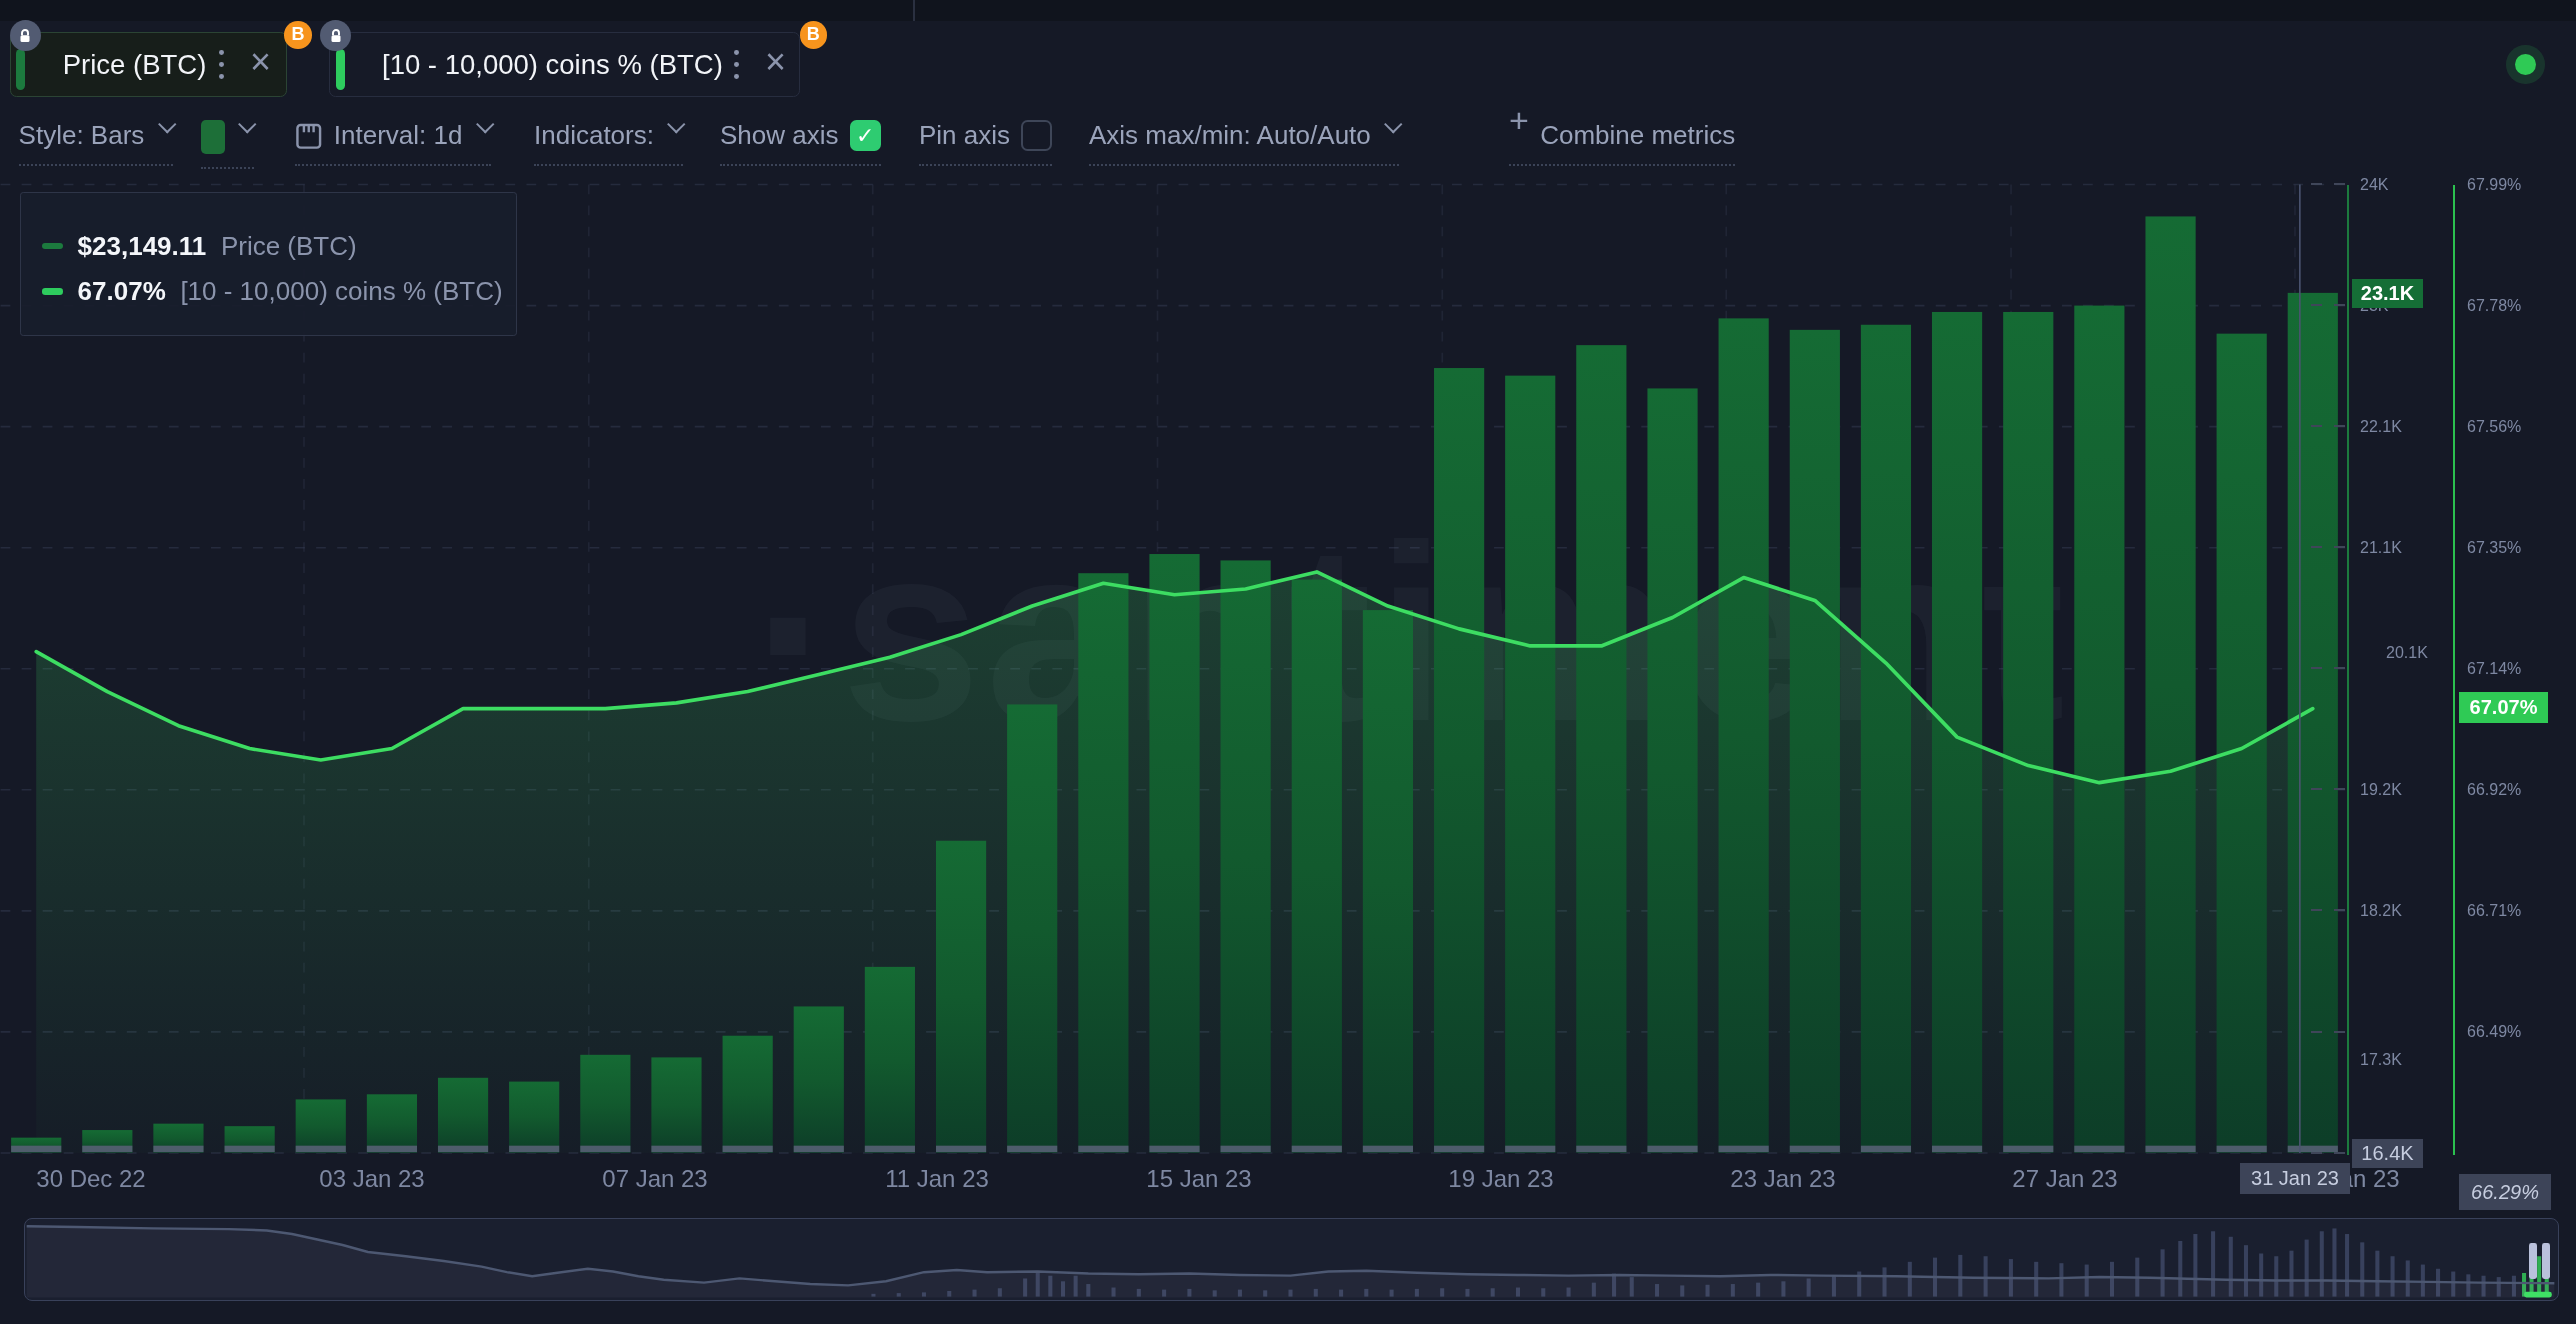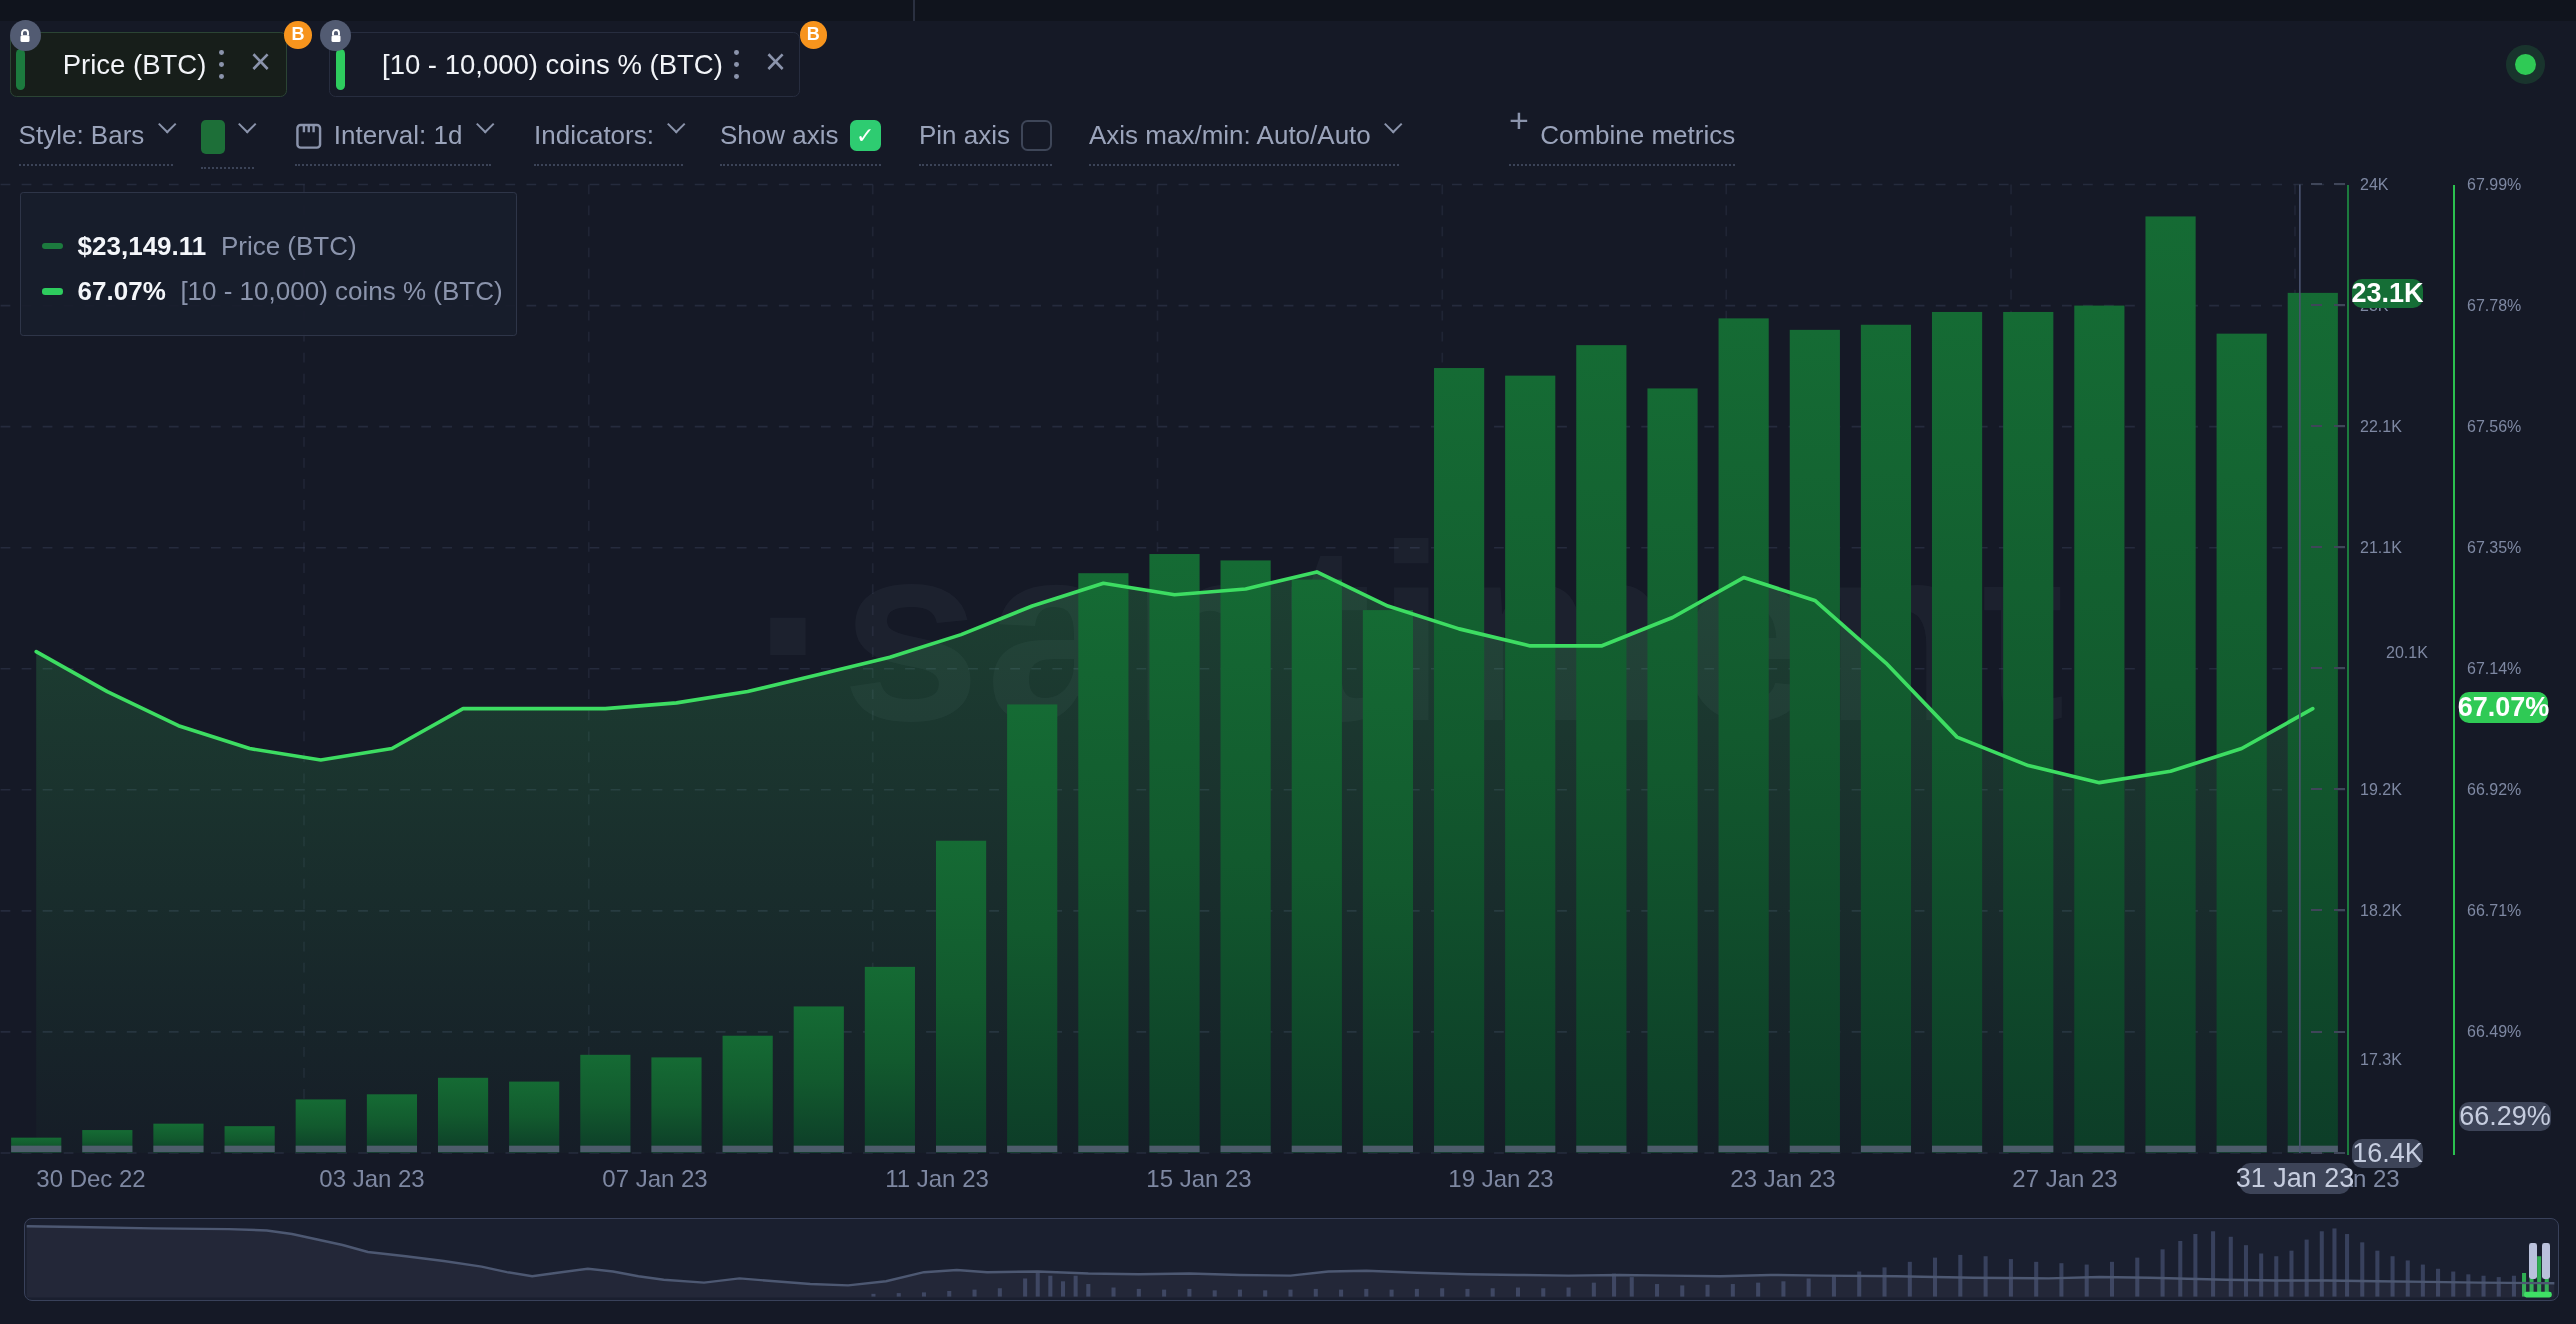--- a/index.html
+++ b/index.html
@@ -64,26 +64,26 @@
 
   
   .axis-vline{position:absolute;top:185px;height:970px;width:2.4px;z-index:2;}
   #price-axis-line{left:2347px;background:#1c7a3e;}
   #pct-axis-line{left:2453px;background:#2bc04f;}
   .axis-label{position:absolute;font-size:16px;color:#7e88a2;transform:translateY(-50%);z-index:2;}
   .tickmark{position:absolute;width:11.3px;height:2.4px;background:#3f4659;z-index:2;}
   .x-label{position:absolute;top:1165px;font-size:24px;color:#7e88a2;transform:translateX(-50%);
            white-space:nowrap;z-index:2;}
   .badge{position:absolute;display:flex;align-items:center;justify-content:center;
-         font-size:27px;font-weight:bold;border-radius:10px;z-index:4;white-space:nowrap;}
+         font-size:20px;font-weight:bold;border-radius:0;z-index:4;white-space:nowrap;}
   #badge-price{left:2352px;top:279px;width:71px;height:29px;background:#156e36;color:#fff;}
   #badge-pct{left:2459px;top:692px;width:89px;height:31px;background:#2fca55;color:#fff;}
   .badge-gray{background:#3d4458;color:#c6cddf;font-weight:normal;}
   #badge-price-min{left:2352px;top:1139px;width:71px;height:29px;}
-  #badge-pct-min{left:2459px;top:1102px;width:92px;height:29px;}
+  #badge-pct-min{left:2459px;top:1174px;width:92px;height:36px;font-style:italic;}
   #badge-date{left:2240px;top:1163px;width:110px;height:31px;}
 
   
   #navigator{position:absolute;left:24px;top:1218px;width:2535px;height:83px;background:#1a1f2f;
              border:1.6px solid #39415a;border-radius:8px;box-sizing:border-box;z-index:2;}
   #nav-svg{position:absolute;left:0;top:0;}
   #nav-handle{position:absolute;right:8px;top:23.5px;display:flex;gap:4.9px;z-index:3;cursor:ew-resize;}
   #nav-handle i{width:8px;height:36px;border-radius:2.4px;background:#bac1dc;display:block;}
 
   

